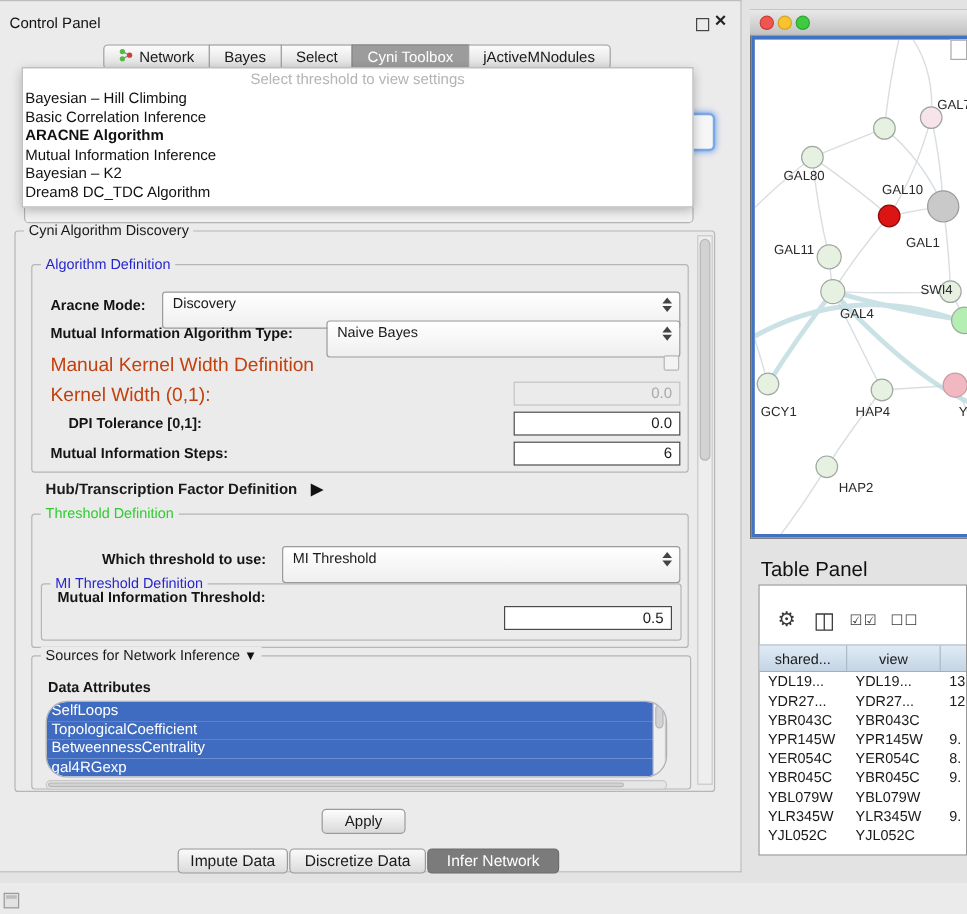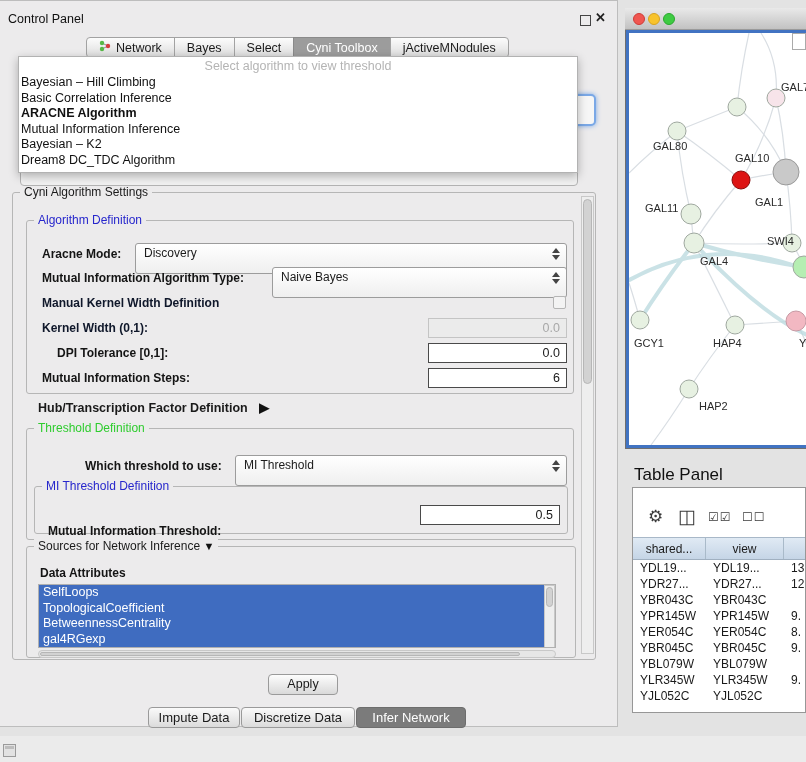--- a/index.html
+++ b/index.html
@@ -26,21 +26,21 @@
   .popup .it.sel{font-weight:bold;}
   .help-btn{left:562px;top:94px;width:34px;height:32px;background:#f6f6f6;border:2px solid #7aa8e6;border-radius:5px;
             box-shadow:0 0 5px #7aa8e6;z-index:5;box-sizing:border-box;}
   .combo-ghost{left:20px;top:162px;width:558px;height:24px;background:#f1f1f1;border:1px solid #b3b3b3;border-radius:4px;z-index:4;box-sizing:border-box;}
   
   .group{border:1px solid #b6b6b6;border-radius:3px;box-sizing:border-box;}
   .gtitle{font-size:12px;background:#ecebec;padding:0 4px;z-index:2;}
   .blue{color:#2626cc;}
   .green{color:#2ecc2e;}
   .b{font-weight:bold;font-size:12px;color:#141414;}
-  .g{font-weight:bold;font-size:12px;color:#0f172a;}
+  .g{font-weight:normal;font-size:16px;color:#c2410c;}
   
   .combo{background:linear-gradient(#ffffff,#efefef);border:1px solid #9c9c9c;border-radius:3px;font-size:12px;
          height:31px;line-height:19px;padding:0 22px 0 8px;box-sizing:border-box;}
   .spin{position:absolute;right:6px;top:4px;width:8px;height:12px;}
   .tri-u{width:0;height:0;border-left:4px solid transparent;border-right:4px solid transparent;border-bottom:5px solid #444;margin-bottom:2px;}
   .tri-d{width:0;height:0;border-left:4px solid transparent;border-right:4px solid transparent;border-top:5px solid #444;}
   .field{background:#fff;border:1px solid #4a4a4a;font-size:12.5px;text-align:right;padding:0 6px;height:20px;line-height:18px;box-sizing:border-box;}
   .field.dis{background:#ebebeb;color:#a8a8a8;border-color:#c4c4c4;}
   .checkbox{width:13px;height:13px;border:1px solid #b5b5b5;background:#f3f3f3;border-radius:2px;box-sizing:border-box;}
   .sb-v{background:#eeeeee;border:1px solid #c8c8c8;box-sizing:border-box;}
@@ -108,21 +108,21 @@
       </div>
     <div class="tab">
         <span>jActiveMNodules</span>
       </div>
   </div>
 
   <div class="abs help-btn"></div>
   <div class="abs combo-ghost"></div>
 
   <div class="abs group" style="left:12px;top:192px;width:584px;height:468px;"></div>
-  <div class="abs gtitle" style="left:20px;top:185px;">Cyni Algorithm Settings</div>
+  <div class="abs gtitle" style="left:20px;top:185px;">Cyni Algorithm Discovery</div>
 
   <div class="abs sb-v" style="left:581px;top:196px;width:13px;height:458px;">
     <div class="sb-thumb" style="position:absolute;left:1px;top:2px;width:9px;height:185px;"></div>
   </div>
 
   <div class="abs group" style="left:26px;top:220px;width:548px;height:174px;"></div>
   <div class="abs gtitle blue" style="left:34px;top:213px;">Algorithm Definition</div>
 
   <div class="abs b" style="left:42px;top:247px;">Aracne Mode:</div>
   <div class="abs combo" style="left:135px;top:243px;width:432px;">
@@ -166,51 +166,51 @@
   <div class="abs combo" style="left:235px;top:455px;width:332px;">
     <span>MI Threshold</span>
     <span class="spin">
         <span class="tri-u" style="display:block"></span>
         <span class="tri-d" style="display:block"></span>
       </span>
   </div>
 
   <div class="abs group" style="left:34px;top:486px;width:534px;height:48px;"></div>
   <div class="abs gtitle blue" style="left:42px;top:479px;">MI Threshold Definition</div>
-  <div class="abs b" style="left:48px;top:524px;">Mutual Information Threshold:</div>
+  <div class="abs b" style="left:48px;top:491px;">Mutual Information Threshold:</div>
   <div class="abs field" style="left:420px;top:505px;width:140px;">0.5</div>
 
   <div class="abs group" style="left:26px;top:546px;width:550px;height:112px;"></div>
   <div class="abs gtitle" style="left:34px;top:539px;">
     <span>Sources for Network Inference</span>
     <span class="arrow">▼</span>
   </div>
   <div class="abs b" style="left:40px;top:566px;">Data Attributes</div>
 
-  <div class="abs list" style="left:38px;top:584px;width:518px;height:64px;">
+  <div class="abs list" style="left:38px;top:584px;width:518px;height:64px;border-radius:18px;">
     <div class="li">SelfLoops</div>
     <div class="li">TopologicalCoefficient</div>
     <div class="li">BetweennessCentrality</div>
     <div class="li">gal4RGexp</div>
     <div class="sb-v" style="position:absolute;right:0;top:0;width:11px;height:64px;">
       <div class="sb-thumb" style="position:absolute;left:1px;top:1px;width:7px;height:20px;"></div>
     </div>
   </div>
   <div class="abs" style="left:38px;top:650px;width:518px;height:8px;background:#e6e6e6;border:1px solid #c8c8c8;border-radius:4px;box-sizing:border-box;">
     <div class="sb-thumb" style="position:absolute;left:1px;top:1px;width:480px;height:4px;"></div>
   </div>
 
   <div class="abs btn" style="left:268px;top:674px;width:70px;height:21px;">Apply</div>
 
   <div class="abs seg" style="left:148px;top:707px;width:92px;">Impute Data</div>
   <div class="abs seg" style="left:241px;top:707px;width:114px;">Discretize Data</div>
   <div class="abs seg active" style="left:356px;top:707px;width:110px;">Infer Network</div>
 
   <div class="abs popup">
-    <div class="ph">Select algorithm to view threshold</div>
+    <div class="ph">Select threshold to view settings</div>
     <div class="it">Bayesian – Hill Climbing</div>
     <div class="it">Basic Correlation Inference</div>
     <div class="it sel">ARACNE Algorithm</div>
     <div class="it">Mutual Information Inference</div>
     <div class="it">Bayesian – K2</div>
     <div class="it">Dream8 DC_TDC Algorithm</div>
   </div>
 
   <div class="abs net-win"></div>
   <div class="abs net-titlebar">

